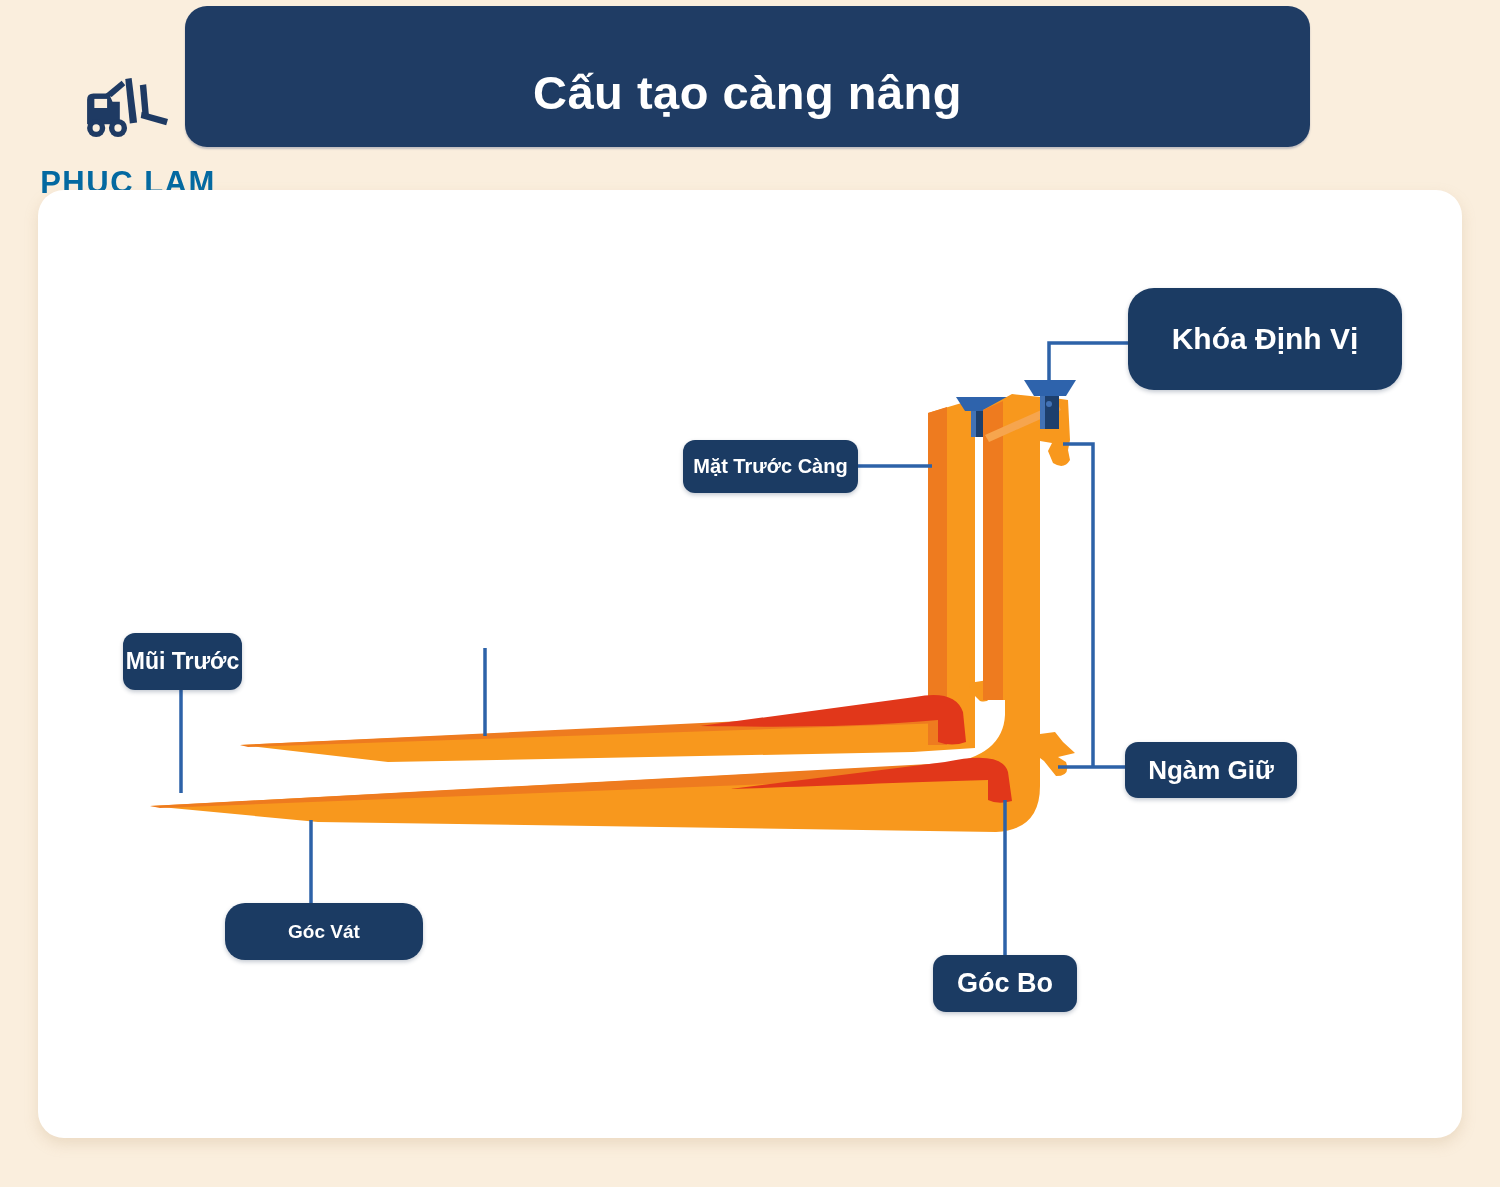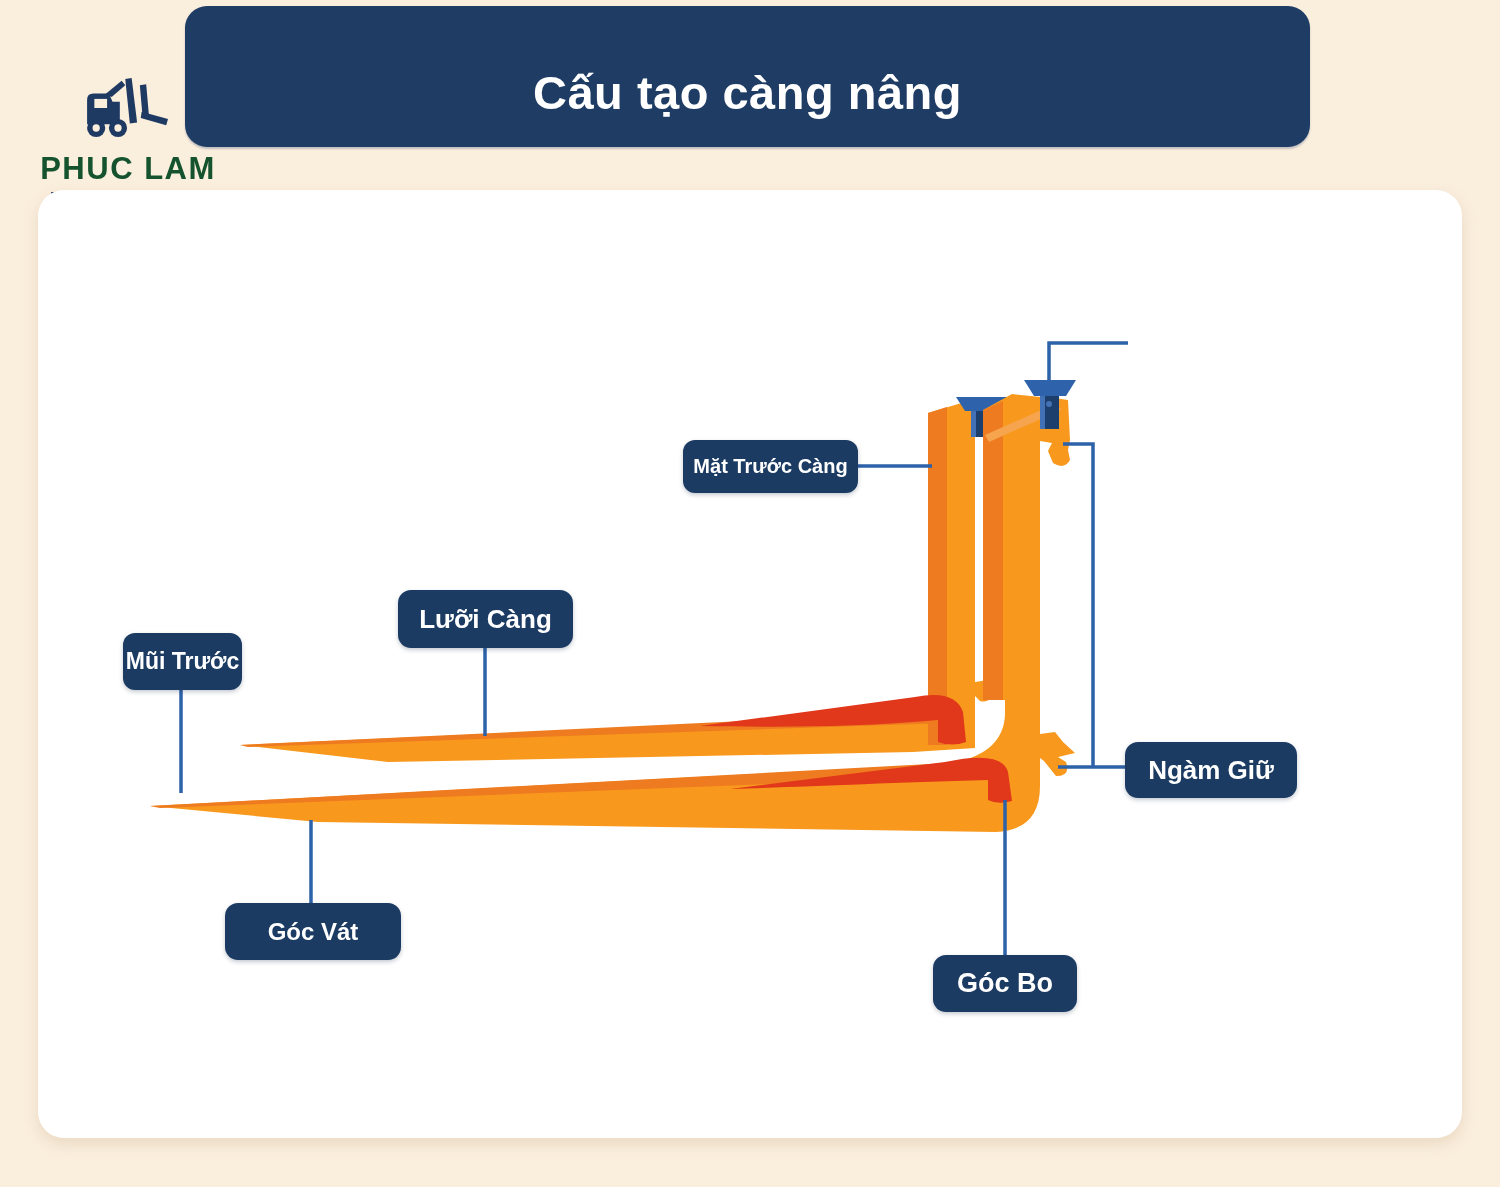--- a/index.html
+++ b/index.html
@@ -16,22 +16,22 @@
     box-shadow:0 2px 2px rgba(110,120,150,.4);
   }
   .header .title{
     color:#ffffff;font-size:47px;font-weight:bold;margin-top:59px;
     letter-spacing:.5px;
   }
   
   .logo{position:absolute;left:28px;top:66px;width:200px;text-align:center;}
   .logo .icon{display:block;margin:0 auto;width:100px;height:84px;}
   .logo .brand{
-    display:block;color:#14532d;font-size:31px;font-weight:bold;
-    letter-spacing:1.5px;margin-top:1px;
+    display:block;color:#0369a1;font-size:31px;font-weight:bold;
+    letter-spacing:1.5px;margin-top:15px;
   }
   .logo .tagline{display:block;color:#1e3a63;font-size:13.5px;margin-top:2px;}
   
   .card{
     position:absolute;left:38px;top:190px;width:1424px;height:948px;
     background:#ffffff;border-radius:26px;
     box-shadow:0 6px 14px rgba(190,160,120,.25);
   }
   
   .diagram-svg{position:absolute;left:0;top:0;width:1500px;height:1187px;}
@@ -39,21 +39,21 @@
   .callout{
     position:absolute;background:#1b3b63;color:#fff;font-weight:bold;
     display:flex;align-items:center;justify-content:center;
     box-shadow:0 2px 4px rgba(20,40,70,.25);white-space:nowrap;
   }
   .lbl-khoa {left:1128px;top:288px;width:274px;height:102px;font-size:30px;border-radius:26px;}
   .lbl-mat  {left:683px; top:440px;width:175px;height:53px; font-size:20px;border-radius:12px;}
   .lbl-luoi {left:398px; top:590px;width:175px;height:58px; font-size:26px;border-radius:13px;}
   .lbl-mui  {left:123px; top:633px;width:119px;height:57px; font-size:23px;border-radius:12px;}
   .lbl-ngam {left:1125px;top:742px;width:172px;height:56px; font-size:26px;border-radius:13px;}
-  .lbl-gvat {left:225px; top:903px;width:176px;height:57px; font-size:24px;border-radius:13px;}
+  .lbl-gvat {left:225px; top:903px;width:198px;height:57px; font-size:19px;border-radius:20px;}
   .lbl-gbo  {left:933px; top:955px;width:144px;height:57px; font-size:27px;border-radius:13px;}
 </style>
 </head>
 <body>
 
 <div class="canvas">
 
   <div class="logo">
     <svg class="icon" viewBox="0 0 110 90">
       <g fill="#1e3a63">
@@ -110,20 +110,20 @@
       <path d="M1049,380 L1049,343 L1128,343" stroke="#2d62a8"></path>
       <path d="M858,466 L932,466" stroke="#2d62a8"></path>
       <path d="M1063,444 L1093,444 L1093,767 M1058,767 L1125,767" stroke="#2d62a8"></path>
       <path d="M181,690 L181,793" stroke="#2d62a8"></path>
       <path d="M485,648 L485,736" stroke="#2d62a8"></path>
       <path d="M311,820 L311,903" stroke="#2d62a8"></path>
       <path d="M1005,800 L1005,955" stroke="#2d62a8"></path>
     </g>
   </svg>
 
+  <div class="callout lbl-khoa">Khóa Định Vị</div>
   <div class="callout lbl-mat">Mặt Trước Càng</div>
-  <div class="callout lbl-luoi">Lưỡi Càng</div>
   <div class="callout lbl-mui">Mũi Trước</div>
   <div class="callout lbl-ngam">Ngàm Giữ</div>
   <div class="callout lbl-gvat">Góc Vát</div>
   <div class="callout lbl-gbo">Góc Bo</div>
 
 </div>
 
 </body></html>

